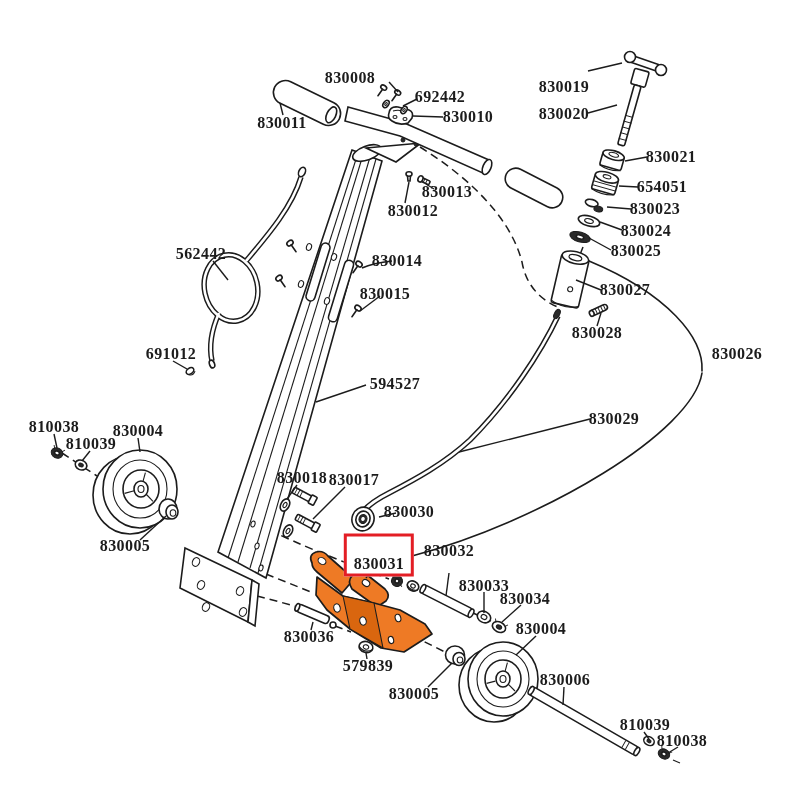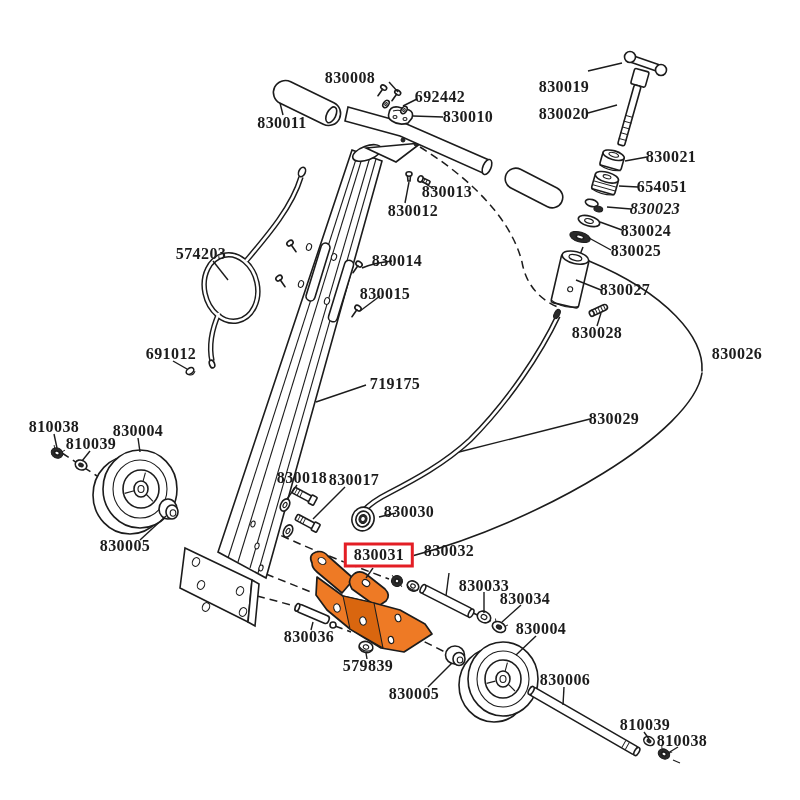--- a/index.html
+++ b/index.html
@@ -7,21 +7,21 @@
     position:relative; width:800px; height:800px; background:var(--bg,#fff);
     font-family:"Liberation Serif", serif; overflow:hidden;
   }
   #art { position:absolute; left:0; top:0; }
   .part-label {
     position:absolute; transform:translate(-50%,-50%);
     font:700 16px "Liberation Serif", serif; color:var(--line,#1c1c1c);
     white-space:nowrap; letter-spacing:.4px; z-index:5;
   }
   .part-label.highlighted {
-    border:3px solid var(--hl,#e31e25); background:#fff; padding:0px 7px 1px 7px;
+    border:3px solid var(--hl,#e31e25); background:#fff; padding:18px 7px 1px 7px;
   }
   
   .ln  { stroke:var(--line); stroke-width:1.6; fill:none; stroke-linecap:round; }
   .ln2 { stroke:var(--line); stroke-width:1.1; fill:none; }
   .thn { stroke:var(--line); stroke-width:.9;  fill:none; }
   .fw  { fill:#fff; stroke:var(--line); stroke-width:1.6; }
   .hw  { fill:#fff; stroke:var(--line); stroke-width:1.1; }
   .fdk { fill:#2a2a2a; stroke:var(--line); stroke-width:1; }
   .fo  { fill:var(--part); stroke:var(--line); stroke-width:1.7; stroke-linejoin:round; }
   .fo2 { fill:var(--partdark); stroke:var(--line); stroke-width:1.1; stroke-linejoin:round; }
@@ -421,31 +421,31 @@
       <span class="part-label" style="left: 350px; top: 78px;">830008</span>
       <span class="part-label" style="left: 440px; top: 97px;">692442</span>
       <span class="part-label" style="left: 468px; top: 117px; text-align: right;">830010</span>
       <span class="part-label" style="left: 282px; top: 123px;">830011</span>
       <span class="part-label" style="left: 404px; top: 211px; margin-left: 9px;">830012</span>
       <span class="part-label" style="left: 447px; top: 192px;">830013</span>
       <span class="part-label" style="left: 564px; top: 87px;">830019</span>
       <span class="part-label" style="left: 564px; top: 114px;">830020</span>
       <span class="part-label" style="left: 671px; top: 157px;">830021</span>
       <span class="part-label" style="left: 662px; top: 187px;">654051</span>
-      <span class="part-label" style="left: 655px; top: 209px; font-style: italic;">830023</span>
+      <span class="part-label" style="left: 655px; top: 209px;">830023</span>
       <span class="part-label" style="left: 646px; top: 231px;">830024</span>
       <span class="part-label" style="left: 636px; top: 251px;">830025</span>
       <span class="part-label" style="left: 625px; top: 290px; text-align: center;">830027</span>
       <span class="part-label" style="left: 597px; top: 333px;">830028</span>
       <span class="part-label" style="left: 731px; top: 354px; padding-left: 12px;">830026</span>
-      <span class="part-label" style="left: 201px; top: 254px;">574203</span>
+      <span class="part-label" style="left: 201px; top: 254px;">562442</span>
       <span class="part-label" style="left: 171px; top: 354px;">691012</span>
       <span class="part-label" style="left: 397px; top: 261px;">830014</span>
       <span class="part-label" style="left: 385px; top: 294px;">830015</span>
-      <span class="part-label" style="left: 395px; top: 384px;">719175</span>
+      <span class="part-label" style="left: 395px; top: 384px;">594527</span>
       <span class="part-label" style="left: 614px; top: 419px;">830029</span>
       <span class="part-label" style="left: 54px; top: 427px;">810038</span>
       <span class="part-label" style="left: 91px; top: 444px;">810039</span>
       <span class="part-label" style="left: 138px; top: 431px;">830004</span>
       <span class="part-label" style="left: 125px; top: 546px;">830005</span>
       <span class="part-label" style="left: 302px; top: 478px;">830018</span>
       <span class="part-label" style="left: 354px; top: 480px;">830017</span>
       <span class="part-label" style="left: 409px; top: 512px; text-align: center;">830030</span>
       <span class="part-label highlighted" style="left: 379px; top: 555px;">830031</span>
       <span class="part-label" style="left: 449px; top: 551px;">830032</span>

